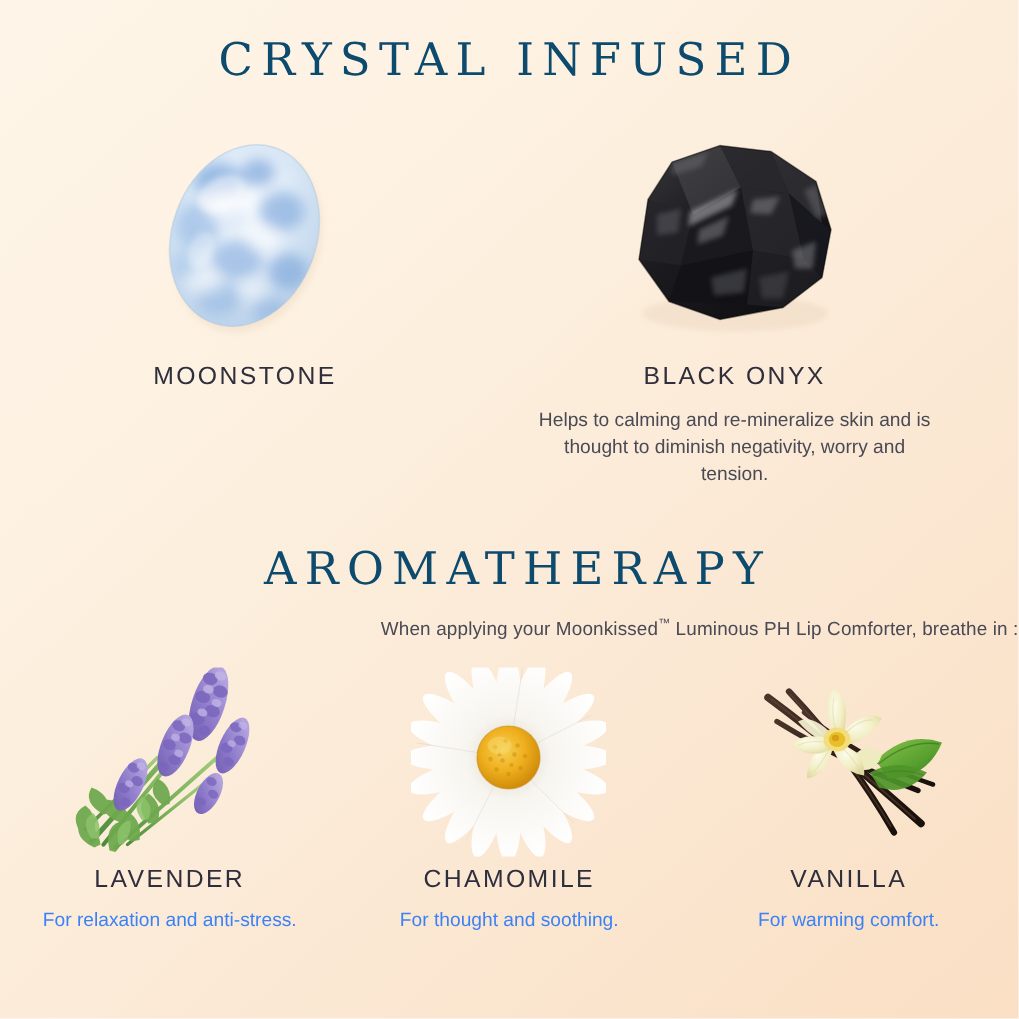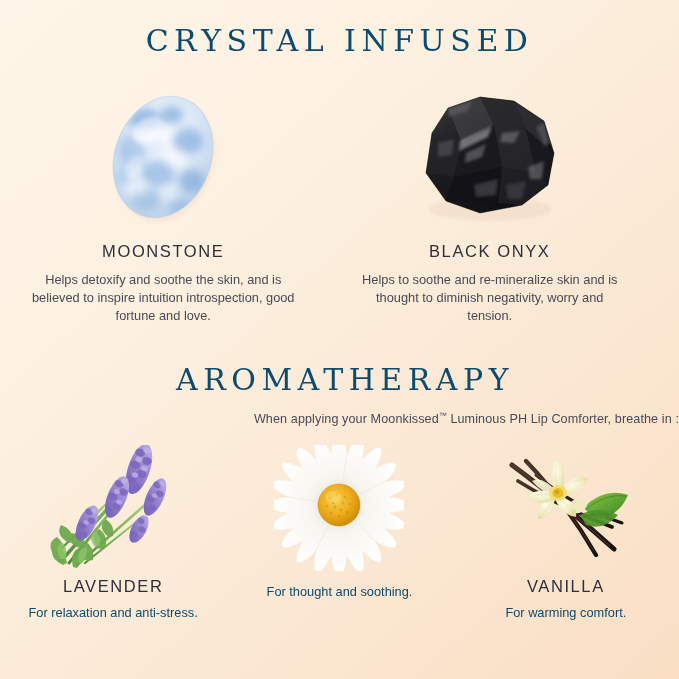--- a/index.html
+++ b/index.html
@@ -109,21 +109,21 @@
   }
   .aroma-name {
     font-size: 16.5px;
     letter-spacing: 1.6px;
     color: #2F2F3C;
     margin-top: 2px;
   }
   .aroma-desc {
     margin-top: 9px;
     font-size: 12.8px;
-    color: #0c4a6e;
+    color: #3b82f6;
     text-align: center;
   }
 </style>
 </head>
 <body>
 
 <div class="page">
 
   <div class="section-heading heading-crystal">CRYSTAL INFUSED</div>
 
@@ -171,21 +171,20 @@
             <ellipse cx="80" cy="112" rx="9" ry="7" fill="#FFFFFF" opacity="0.42"></ellipse>
           </g>
 
           <ellipse cx="60" cy="48" rx="17" ry="11" transform="rotate(-28 60 48)" fill="#FFFFFF" opacity="0.5" filter="url(#msSoft)"></ellipse>
           <ellipse cx="46" cy="86" rx="8" ry="13" transform="rotate(22 46 86)" fill="#FFFFFF" opacity="0.34" filter="url(#msSoft)"></ellipse>
 
           <ellipse cx="75" cy="76" rx="48" ry="62" transform="rotate(20 75 76)" fill="none" stroke="#A9C4E0" stroke-width="1" opacity="0.45"></ellipse>
         </svg>
       </div>
       <div class="crystal-name">MOONSTONE</div>
-      <div class="crystal-desc">Helps detoxify and soothe the skin, and is believed to inspire intuition introspection, good fortune and love.</div>
     </div>
 
     <div class="crystal-card">
       <div class="crystal-art">
         <svg width="176" height="152" viewBox="0 0 176 152" aria-hidden="true">
           <defs>
             <linearGradient id="onyxBase" x1="0%" y1="0%" x2="90%" y2="100%">
               <stop offset="0%" stop-color="#3A3A3E"></stop>
               <stop offset="40%" stop-color="#1C1C20"></stop>
               <stop offset="100%" stop-color="#0D0D10"></stop>
@@ -221,21 +220,21 @@
             <path d="M72 104 L96 98 L94 114 L74 116 Z" fill="#8E8E97" opacity="0.3" filter="url(#onSoft)"></path>
             <path d="M104 104 L124 100 L120 118 L106 118 Z" fill="#76767F" opacity="0.28" filter="url(#onSoft)"></path>
             <path d="M46 28 L70 20 L66 30 L46 36 Z" fill="#8A8A93" opacity="0.3" filter="url(#onSoft)"></path>
             <path d="M142 42 L150 62 L142 64 L134 46 Z" fill="#97979F" opacity="0.3" filter="url(#onSoft)"></path>
           </g>
 
           <path d="M30 52 L46 27 L78 16 L112 20 L142 40 L152 72 L146 104 L120 124 L78 132 L44 120 L24 92 Z" fill="none" stroke="#000000" stroke-width="1" opacity="0.45"></path>
         </svg>
       </div>
       <div class="crystal-name">BLACK ONYX</div>
-      <div class="crystal-desc">Helps to soothe and re-mineralize skin and is thought to diminish negativity, worry and tension.</div>
+      <div class="crystal-desc">Helps to calming and re-mineralize skin and is thought to diminish negativity, worry and tension.</div>
     </div>
 
   </div>
 
   <div class="section-heading heading-aroma">AROMATHERAPY</div>
 
   <div class="aroma-sub">
     <span>When applying your Moonkissed</span><sup>™</sup><span> Luminous PH Lip Comforter, breathe in :</span>
   </div>
 
@@ -425,20 +424,21 @@
               <circle cx="-12" cy="1" r="1.5"></circle>
               <circle cx="-4" cy="2" r="1.5"></circle>
               <circle cx="4" cy="-2" r="1.5"></circle>
               <circle cx="2" cy="5" r="1.4"></circle>
               <circle cx="-6" cy="-2" r="1.3"></circle>
             </g>
             <ellipse cx="-6" cy="-8" rx="8" ry="6" fill="#F8DC74" opacity="0.45"></ellipse>
           </g>
         </svg>
       </div>
+      <div class="aroma-name">CHAMOMILE</div>
       <div class="aroma-desc">For thought and soothing.</div>
     </div>
 
     <div class="aroma-card">
       <div class="aroma-art">
         <svg width="140" height="126" viewBox="0 0 140 126" aria-hidden="true">
           <defs>
             <linearGradient id="podG" x1="0%" y1="0%" x2="100%" y2="100%">
               <stop offset="0%" stop-color="#4A342A"></stop>
               <stop offset="50%" stop-color="#2C1C14"></stop>

